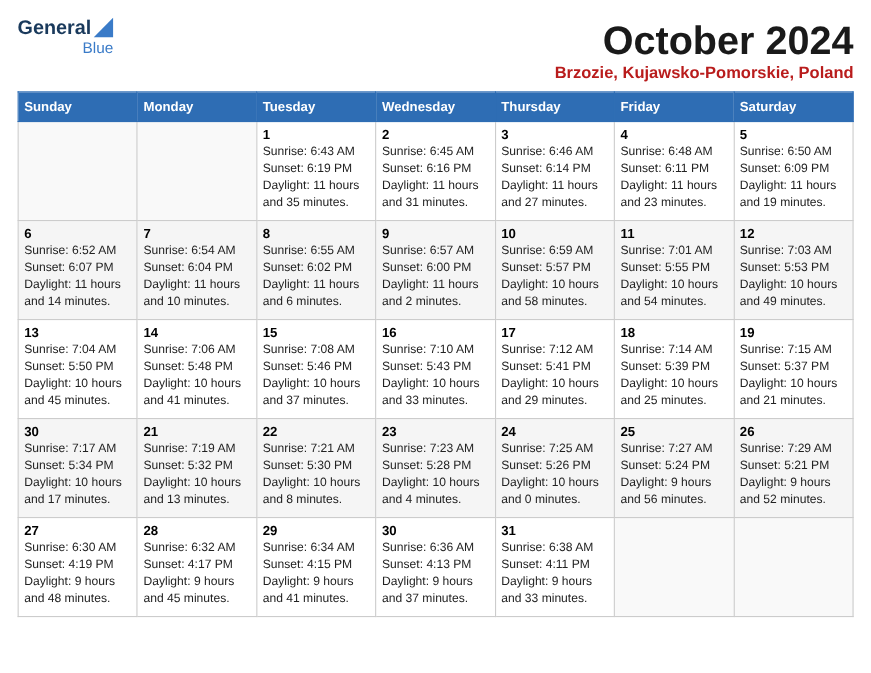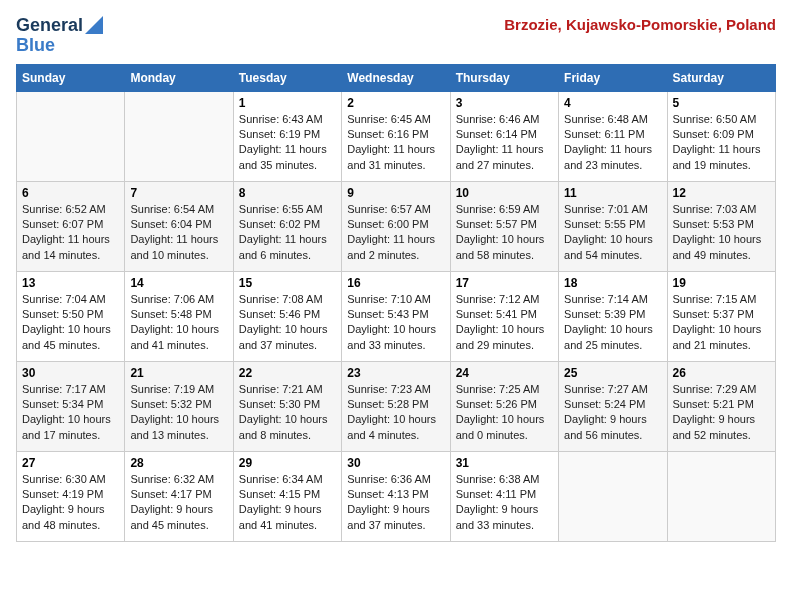--- a/index.html
+++ b/index.html
@@ -13,29 +13,30 @@
     .header {
       display: flex;
       justify-content: space-between;
       align-items: flex-start;
       margin-bottom: 8px;
     }
     .logo {
       display: flex;
       flex-direction: column;
       line-height: 1.1;
+      align-items: flex-end;
     }
     .logo-general {
       font-size: 18px;
       font-weight: bold;
       color: #1a3a5c;
     }
     .logo-blue {
-      font-size: 18px;
-      font-weight: bold;
+      font-size: 14px;
+      font-weight: normal;
       color: #3a7bc8;
     }
     .title-block {
       text-align: right;
     }
     .month-title {
       font-size: 36px;
       font-weight: bold;
       color: #1a1a1a;
     }
@@ -95,20 +96,21 @@
   <div class="logo">
     <div style="display:flex;align-items:center;">
       <span class="logo-general">General</span>
       <svg width="18" height="18" viewBox="0 0 18 18" style="margin-left:2px;margin-top:-2px;">
         <polygon points="0,18 18,18 18,0" fill="#3a7bc8"></polygon>
       </svg>
     </div>
     <span class="logo-blue">Blue</span>
   </div>
   <div class="title-block">
+    <div class="month-title">October 2024</div>
     <div class="location">Brzozie, Kujawsko-Pomorskie, Poland</div>
   </div>
 </div>
 
 <table>
   <thead>
     <tr>
     <th>Sunday</th>
         <th>Monday</th>
         <th>Tuesday</th>

